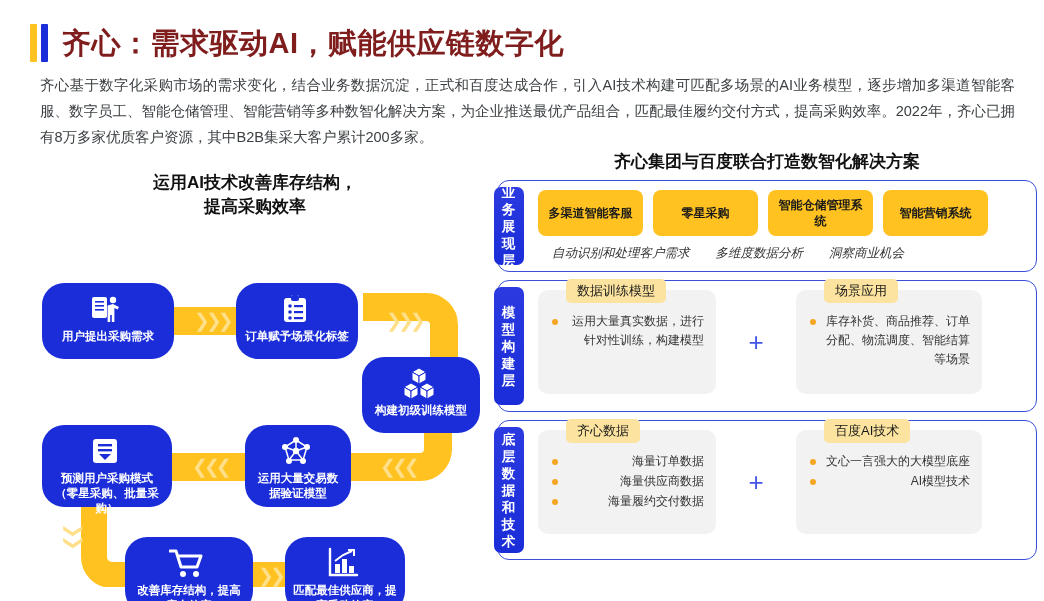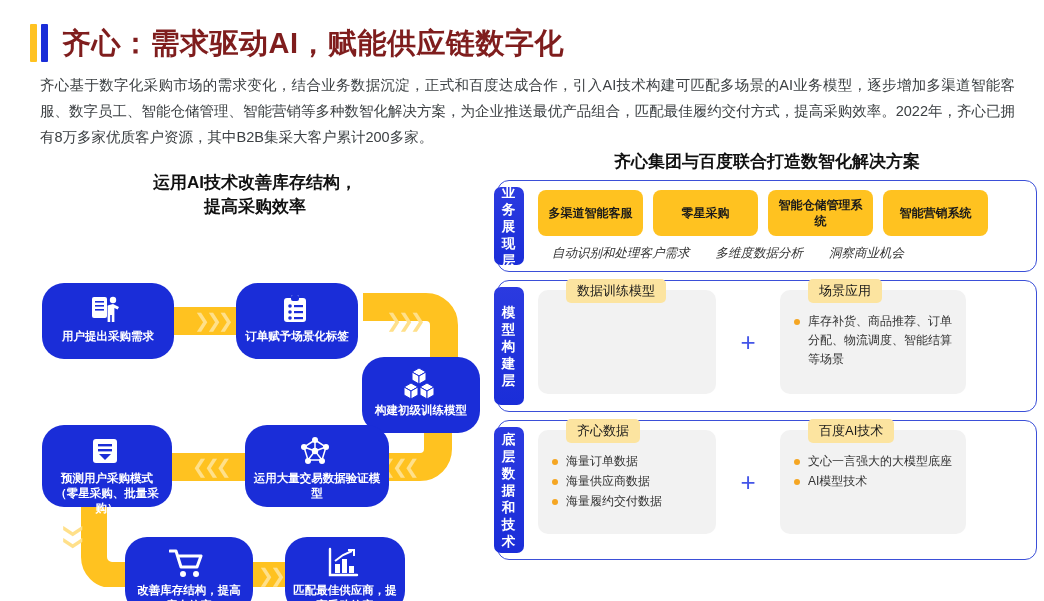--- a/index.html
+++ b/index.html
@@ -38,21 +38,21 @@
     padding: 6px 8px 6px 8px;
     flex-direction: column;
   }
   .node .ic { flex: 0 0 auto; width: 40px; height: 40px; display:flex; align-items:center; justify-content:center; margin-right:4px;}
   .node .tx { font-size: 11.5px; font-weight: bold; line-height: 15px; text-align: center; flex: 1; }
 
   .n1 { left: 22px;  top: 56px;  width: 132px; height: 76px; }
   .n2 { left: 216px; top: 56px;  width: 122px; height: 76px; }
   .n3 { left: 342px; top: 130px; width: 118px; height: 76px; }
   .n4 { left: 22px;  top: 198px; width: 130px; height: 82px; }
-  .n5 { left: 225px; top: 198px; width: 144px; height: 82px; }
+  .n5 { left: 225px; top: 198px; width: 106px; height: 82px; }
   .n6 { left: 105px; top: 310px; width: 128px; height: 76px; }
   .n7 { left: 265px; top: 310px; width: 120px; height: 76px; }
   .chev { position: absolute; color: #FFE08A; font-size: 19px; font-weight: bold; line-height: 1; letter-spacing: -4px; }
 
   
   .right-panel { position: absolute; left: 497px; top: 150px; width: 540px; }
   .right-title { text-align: center; font-size: 17px; font-weight: bold; color: #111; margin-bottom: 7px; }
 
   .layer {
     position: relative; border: 1.6px solid #3b4fd8; border-radius: 12px;
@@ -68,21 +68,21 @@
   .layer-body { margin-left: 36px; padding: 9px 10px 9px 4px; width: 100%; }
 
   .pill-row { display: flex; gap: 10px; justify-content: flex-start; }
   .pill {
     background: #FFC220; border-radius: 8px; color: #1a1a1a;
     font-weight: bold; font-size: 12px; line-height: 16px; text-align: center;
     padding: 7px 6px; width: 105px; display:flex; align-items:center; justify-content:center;
   }
   .sub-row { display: flex; gap: 26px; margin-top: 9px; padding-left: 14px; font-size: 12.5px; color: #333; font-style: italic; }
 
-  .two-col { display: flex; align-items: stretch; gap: 0px; }
+  .two-col { display: flex; align-items: stretch; gap: 8px; text-align: right; }
   .card {
     position: relative; background: #F2F2F2; border-radius: 10px;
     width: 178px; padding: 22px 12px 12px 12px; min-height: 104px;
   }
   .card-badge {
     position: absolute; left: 28px; top: -11px; background: #FCE4A0;
     border-radius: 5px; padding: 3px 11px; font-size: 13px; color: #1a1a1a; white-space: nowrap;
   }
   .card ul { list-style: none; }
   .card li { position: relative; padding-left: 16px; font-size: 12px; color: #333; line-height: 19px; margin-bottom: 1px; }
@@ -278,20 +278,23 @@
           <div>模</div>
           <div>型</div>
           <div>构</div>
           <div>建</div>
           <div>层</div>
         </div>
       <div class="layer-body">
         <div class="two-col">
           <div class="card">
             <div class="card-badge">数据训练模型</div>
+            <ul>
+              <li>运用大量真实数据，进行针对性训练，构建模型</li>
+            </ul>
           </div>
           <div class="plus">+</div>
           <div class="card wide">
             <div class="card-badge">场景应用</div>
             <ul>
               <li>库存补货、商品推荐、订单分配、物流调度、智能结算等场景</li>
             </ul>
           </div>
         </div>
       </div>

